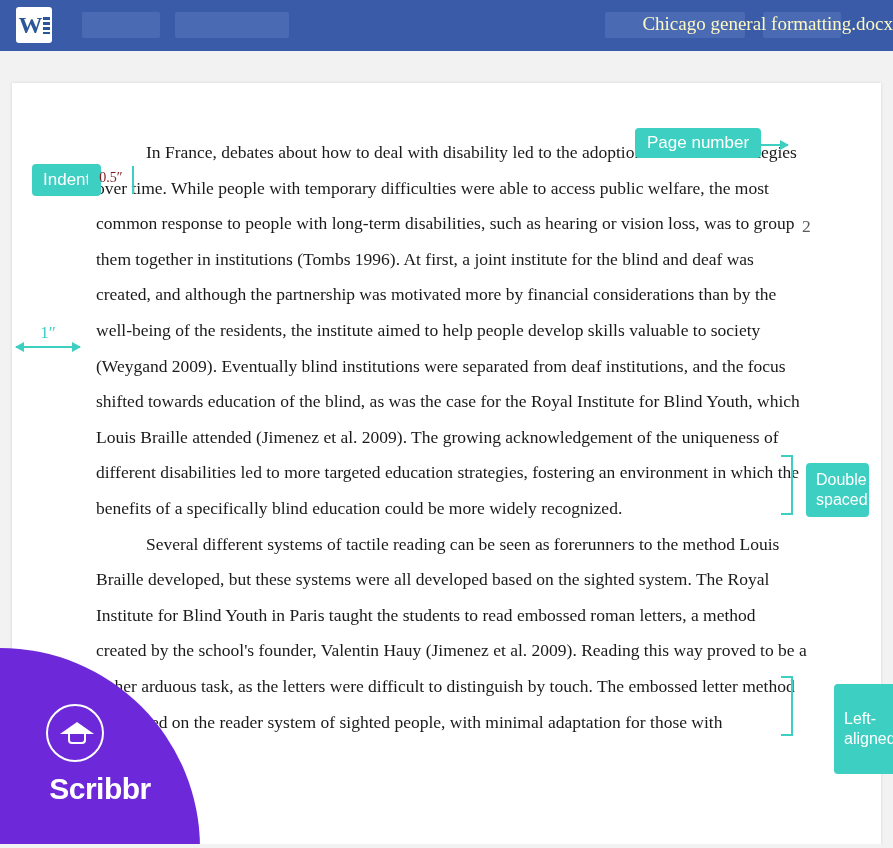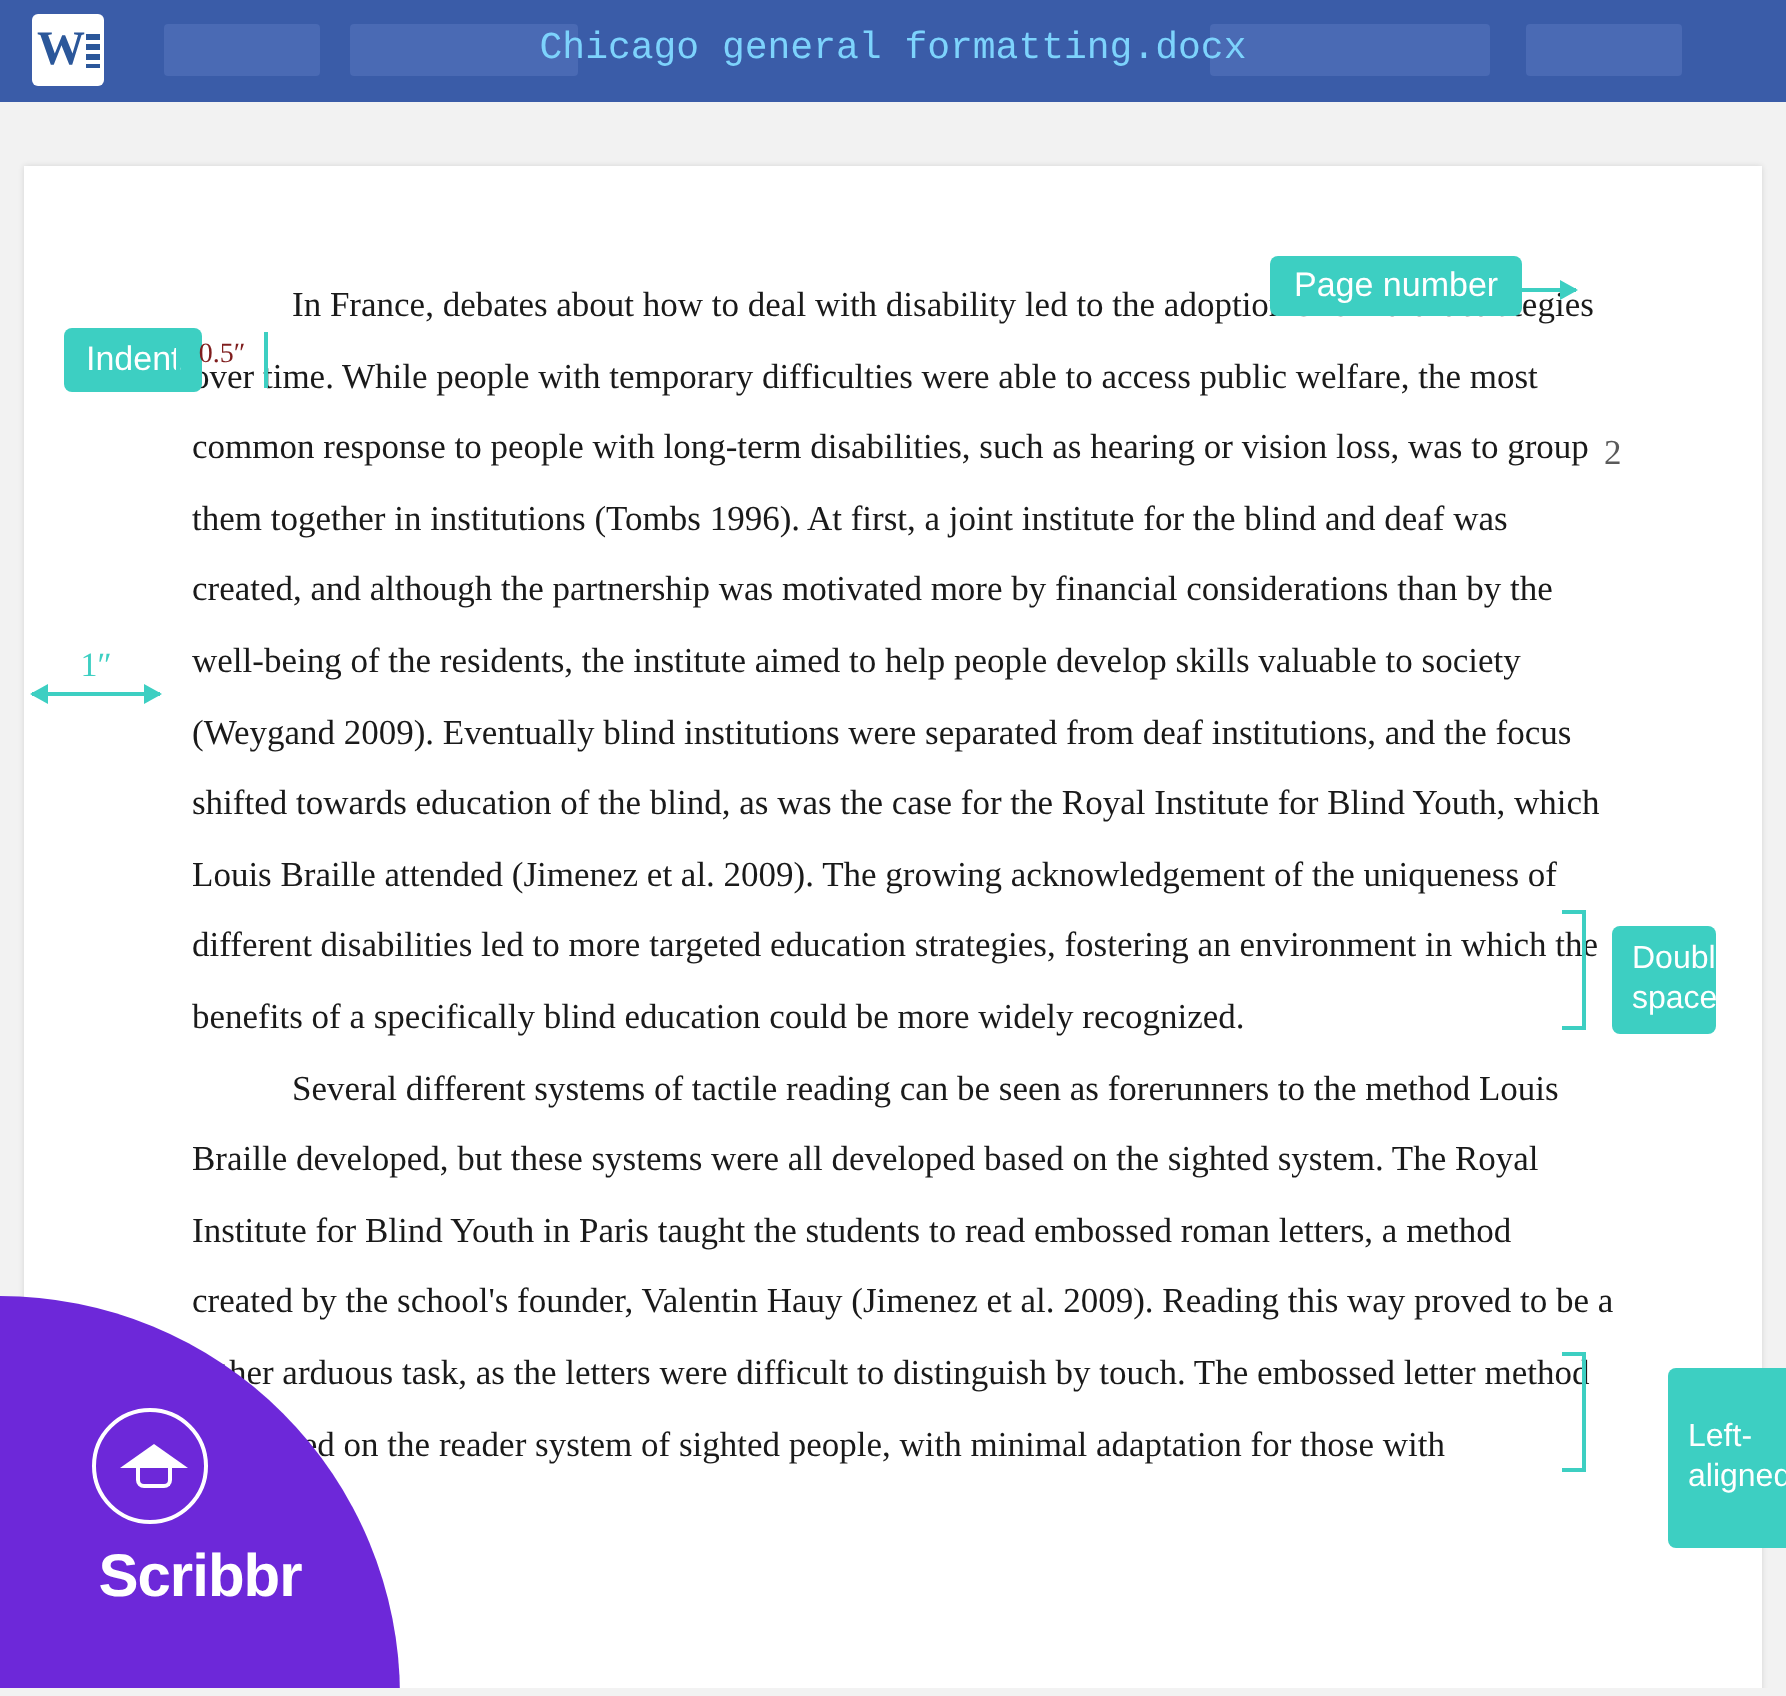--- a/index.html
+++ b/index.html
@@ -64,24 +64,24 @@
     background: #4a6ab4;
     border-radius: 2px;
   }
   .tb-ghost.g1 { left: 82px;  width: 78px; }
   .tb-ghost.g2 { left: 175px; width: 114px; }
   .tb-ghost.g3 { left: 605px; width: 140px; }
   .tb-ghost.g4 { left: 763px; width: 78px; }
   .doc-title {
     position: absolute;
     left: 0; right: 0; top: 13px;
-    text-align: center;
-    color: #7dd3fc;
+    text-align: right;
+    color: #fef9c3;
     font-size: 19px;
-    font-family: Liberation Mono, monospace;
+    font-family: Liberation Serif, serif;
   }
 
   
   .page {
     position: absolute;
     left: 12px; top: 83px;
     width: 869px; height: 765px;
     background: #ffffff;
     box-shadow: 0 0 3px rgba(0,0,0,0.12);
     overflow: hidden;
@@ -115,21 +115,21 @@
     color: #ffffff;
     font-family: "Liberation Sans", sans-serif;
     font-size: 17px;
     border-radius: 4px;
     padding: 5px 12px;
     line-height: 20px;
     white-space: pre-line;
   }
   .label.page-number-label { left: 635px; top: 128px; }
   .label.indent-label      { left: 18px;  top: 164px; font-size: 17px; padding: 6px 11px; margin-left: 14px; }
-  .label.double-label      { left: 806px; top: 463px; width: 52px; font-size: 16px; line-height: 20px; padding: 7px 10px; }
+  .label.double-label      { left: 806px; top: 463px; width: 63px; font-size: 16px; line-height: 20px; padding: 7px 10px; }
   .label.left-label        { left: 834px; top: 684px; width: 75px; font-size: 16px; line-height: 20px; padding: 25px 10px; }
 
   
   .arrow-right {
     position: absolute;
     left: 758px; top: 144px;
     width: 30px; height: 2px;
     background: #3dcfc2;
   }
   .arrow-right:after {

